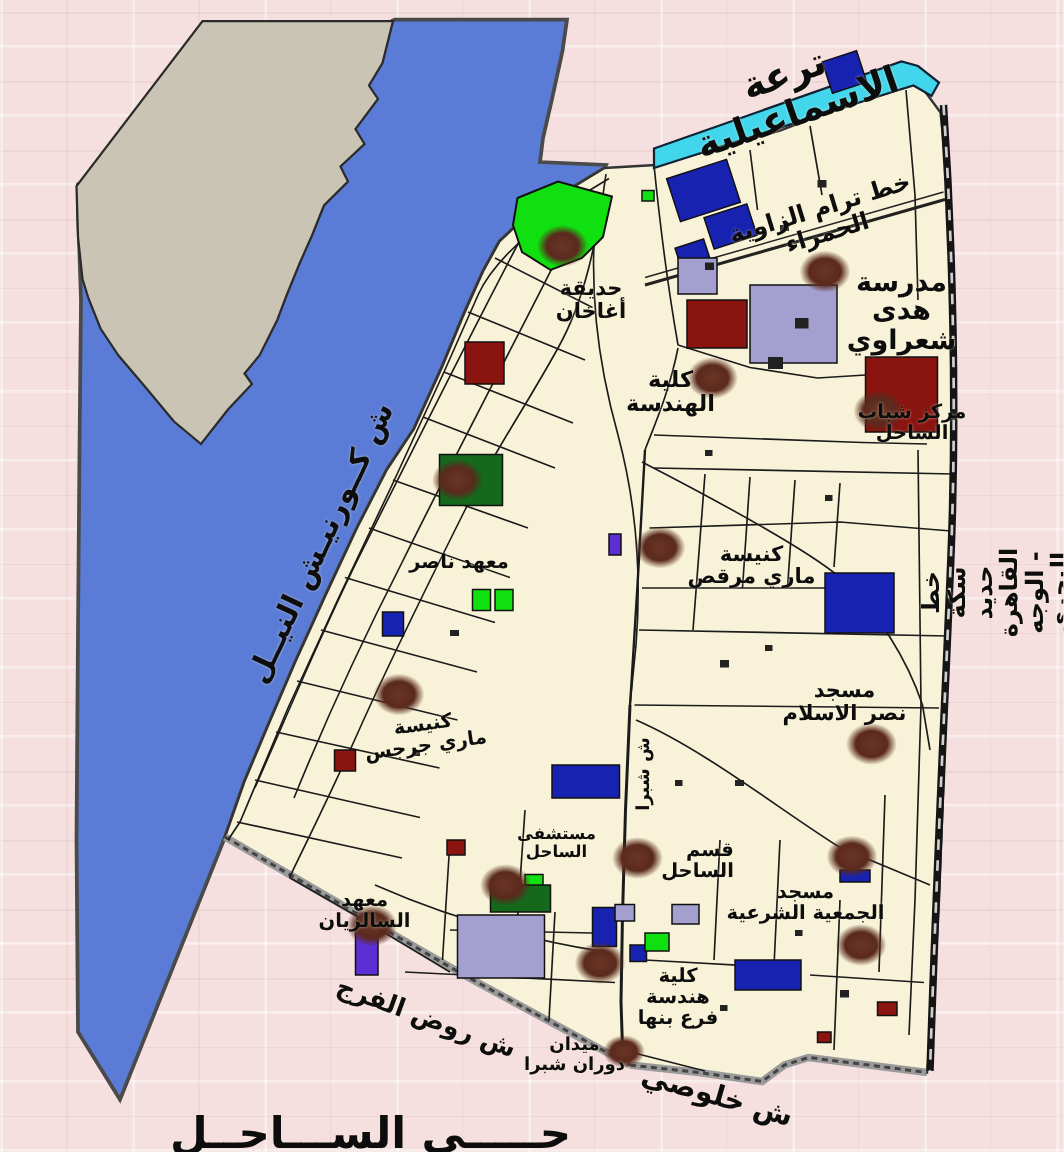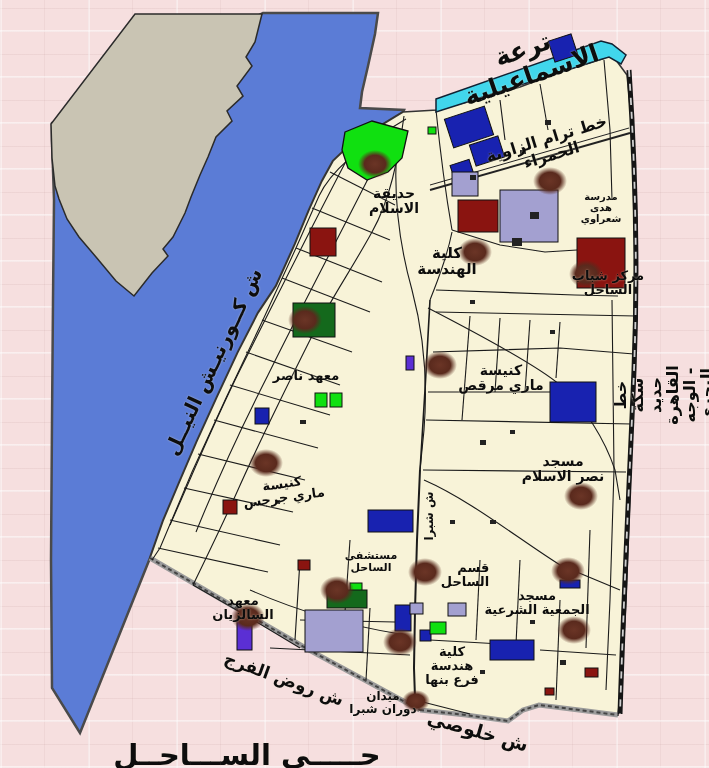--- a/index.html
+++ b/index.html
@@ -206,29 +206,29 @@
         <ellipse cx="337" cy="590" rx="17" ry="14" fill="url(#lmGrad)"></ellipse>
         <ellipse cx="248" cy="617" rx="17" ry="14" fill="url(#lmGrad)"></ellipse>
         <ellipse cx="400" cy="642" rx="17" ry="14" fill="url(#lmGrad)"></ellipse>
         <ellipse cx="416" cy="701" rx="14" ry="11" fill="url(#lmGrad)"></ellipse>
       </g>
   </svg>
 
   <div class="labels" id="labels-layer">
       <div class="map-label" dir="rtl" style="left: 527px; top: 62px; font-size: 25px; transform: translate(-50%, -50%) rotate(-19deg);">ترعة الاسماعيلية</div>
       <div class="map-label" dir="rtl" style="left: 549px; top: 147px; font-size: 16px; transform: translate(-50%, -50%) rotate(-17deg);">خط ترام الزاوية الحمراء</div>
-      <div class="map-label" dir="rtl" style="left: 601px; top: 208px; font-size: 10px; transform: translate(-50%, -50%) rotate(0deg);">مدرسة
+      <div class="map-label" dir="rtl" style="left: 601px; top: 208px; font-size: 18px; transform: translate(-50%, -50%) rotate(0deg);">مدرسة
 هدى
 شعراوي</div>
       <div class="map-label" dir="rtl" style="left: 447px; top: 261px; font-size: 15px; transform: translate(-50%, -50%) rotate(0deg);">كلية
 الهندسة</div>
       <div class="map-label" dir="rtl" style="left: 588px; top: 283px; font-size: 13px; transform: translate(-50%, -50%) rotate(0deg); margin-left: 20px;">مركز شباب
 الساحل</div>
       <div class="map-label" dir="rtl" style="left: 394px; top: 201px; font-size: 14px; transform: translate(-50%, -50%) rotate(0deg);">حديقة
-الاسلام</div>
+أغاخان</div>
       <div class="map-label" dir="rtl" style="left: 306px; top: 349px; font-size: 13px; transform: translate(-50%, -50%) rotate(0deg); margin-top: 27px;">معهد ناصر</div>
       <div class="map-label" dir="rtl" style="left: 501px; top: 378px; font-size: 14px; transform: translate(-50%, -50%) rotate(0deg);">كنيسة
 ماري مرقص</div>
       <div class="map-label" dir="rtl" style="left: 563px; top: 469px; font-size: 14px; transform: translate(-50%, -50%) rotate(0deg);">مسجد
 نصر الاسلام</div>
       <div class="map-label" dir="rtl" style="left: 537px; top: 603px; font-size: 13px; transform: translate(-50%, -50%) rotate(0deg);">مسجد
 الجمعية الشرعية</div>
       <div class="map-label" dir="rtl" style="left: 465px; top: 575px; font-size: 13px; transform: translate(-50%, -50%) rotate(0deg); text-align: right;">قسم
 الساحل</div>
       <div class="map-label" dir="rtl" style="left: 371px; top: 562px; font-size: 11px; transform: translate(-50%, -50%) rotate(0deg);">مستشفى

